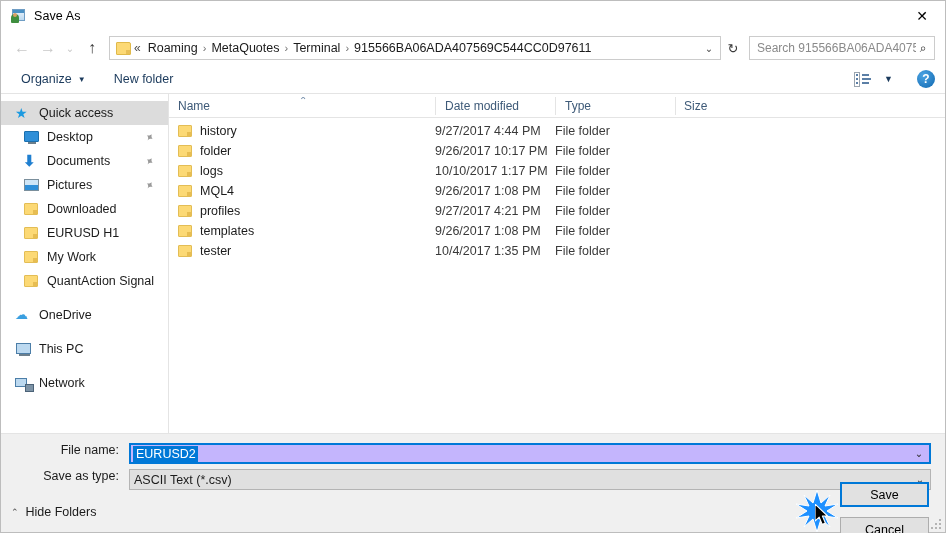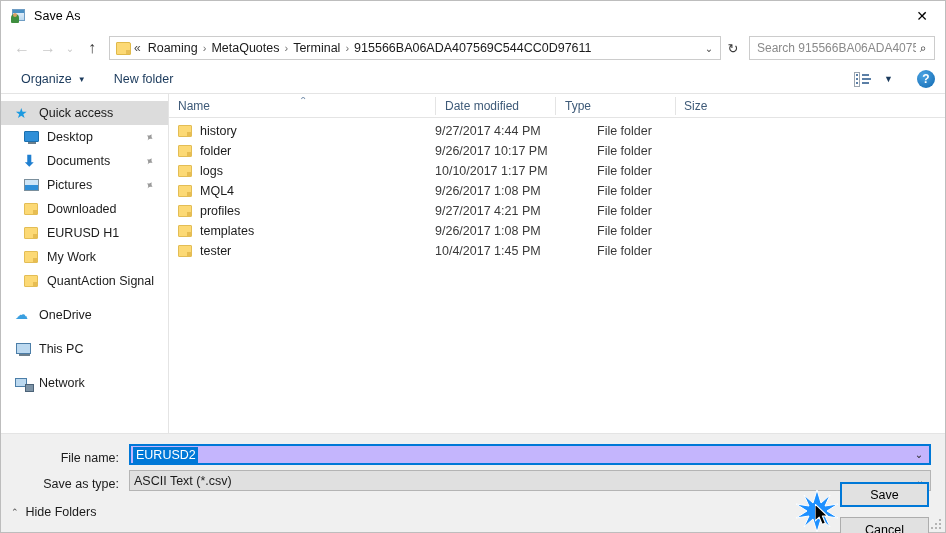--- a/index.html
+++ b/index.html
@@ -253,30 +253,30 @@
   .row-folder {
     width: 14px; height: 12px; flex: none; margin-right: 8px;
     background: #fcd975; border: 1px solid #e3bd55; border-radius: 1px;
     position: relative;
   }
   .row-folder::after {
     content: ""; position: absolute; right: 0; bottom: 0;
     width: 4px; height: 4px; background: #e7bd52;
   }
   .cell-date { width: 120px; flex: none; color: #3a3a3a; }
-  .cell-type { width: 120px; flex: none; color: #3a3a3a; margin-left: 42px; }
+  .cell-type { width: 120px; flex: none; color: #3a3a3a; }
   .cell-size { width: 75px; flex: none; color: #3a3a3a; }
 
   
   .formarea {
     height: 58px; min-height: 58px;
     background: #f0f0f0;
     padding: 9px 14px 0 14px;
   }
-  .formrow { display: flex; align-items: flex-end; height: 22px; margin-bottom: 4px; }
+  .formrow { display: flex; align-items: flex-start; height: 22px; margin-bottom: 4px; }
   .form-label {
     width: 114px; flex: none; text-align: right; padding-right: 10px;
     font-size: 12.5px; color: #1b1b1b;
   }
   .combo {
     flex: 1 1 auto; height: 21px; display: flex; align-items: center;
     border: 1px solid #a9a9a9; background: #c4b5fd; min-width: 0;
   }
   .combo.focused { border: 2px solid #0078d7; }
   .combo.disabledbg { background: #e0e0e0; border: 1px solid #b4b4b4; }
@@ -534,21 +534,21 @@
             </div>
             <div class="cell cell-date">9/26/2017 1:08 PM</div>
             <div class="cell cell-type">File folder</div>
             <div class="cell cell-size"></div>
           </div>
           <div class="row">
             <div class="cell cell-name">
               <span class="row-folder"></span>
               <span class="rname">tester</span>
             </div>
-            <div class="cell cell-date">10/4/2017 1:45 PM</div>
+            <div class="cell cell-date">10/4/2017 1:35 PM</div>
             <div class="cell cell-type">File folder</div>
             <div class="cell cell-size"></div>
           </div>
         </div>
     </div>
   </div>
 
   <div class="formarea">
     <div class="formrow">
       <div class="form-label">File name:</div>

